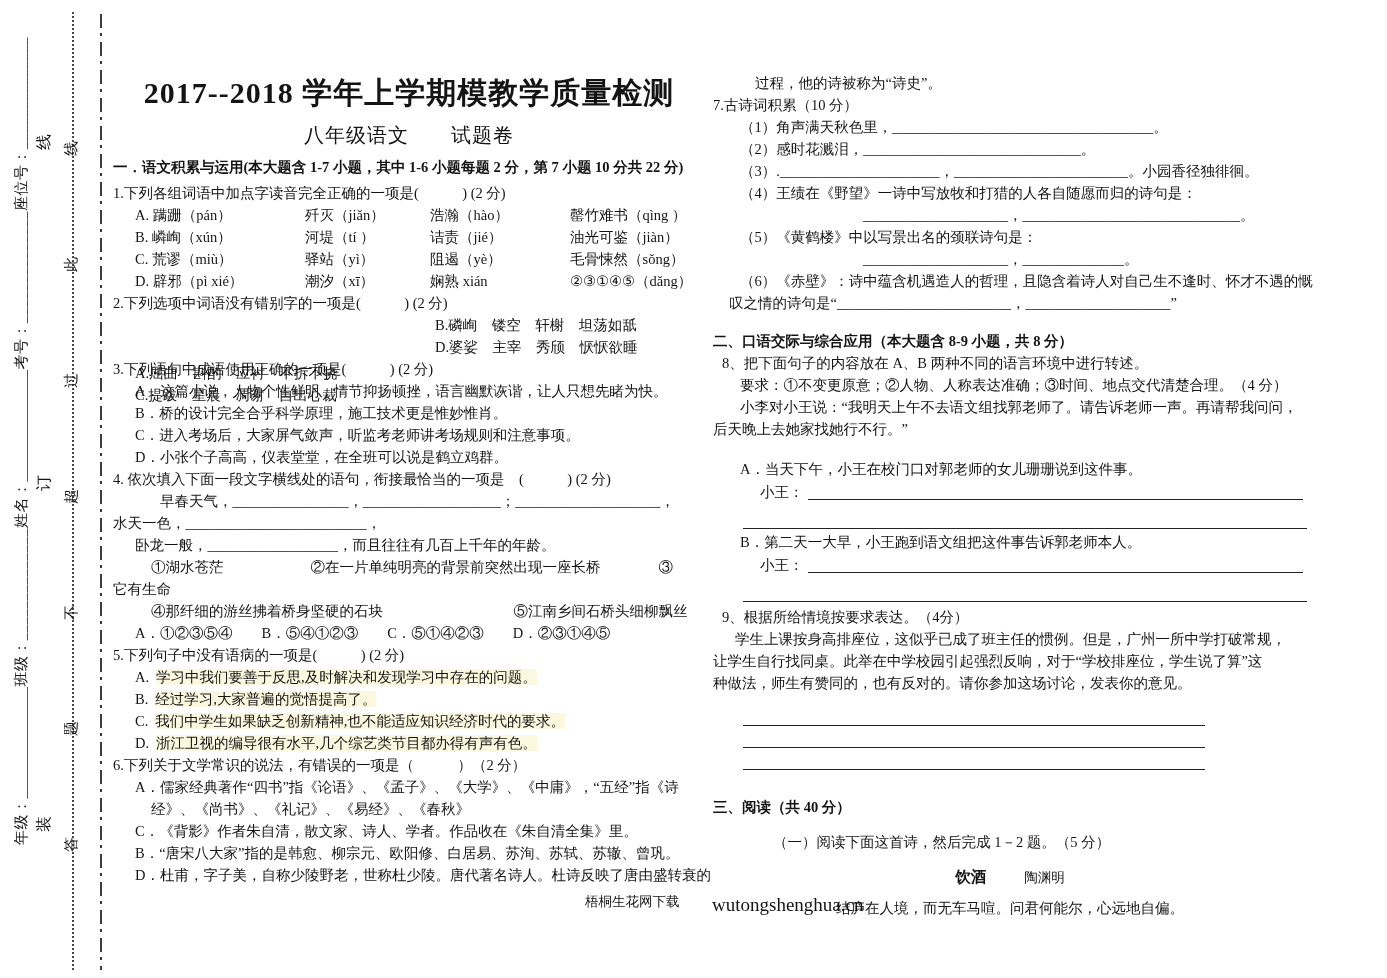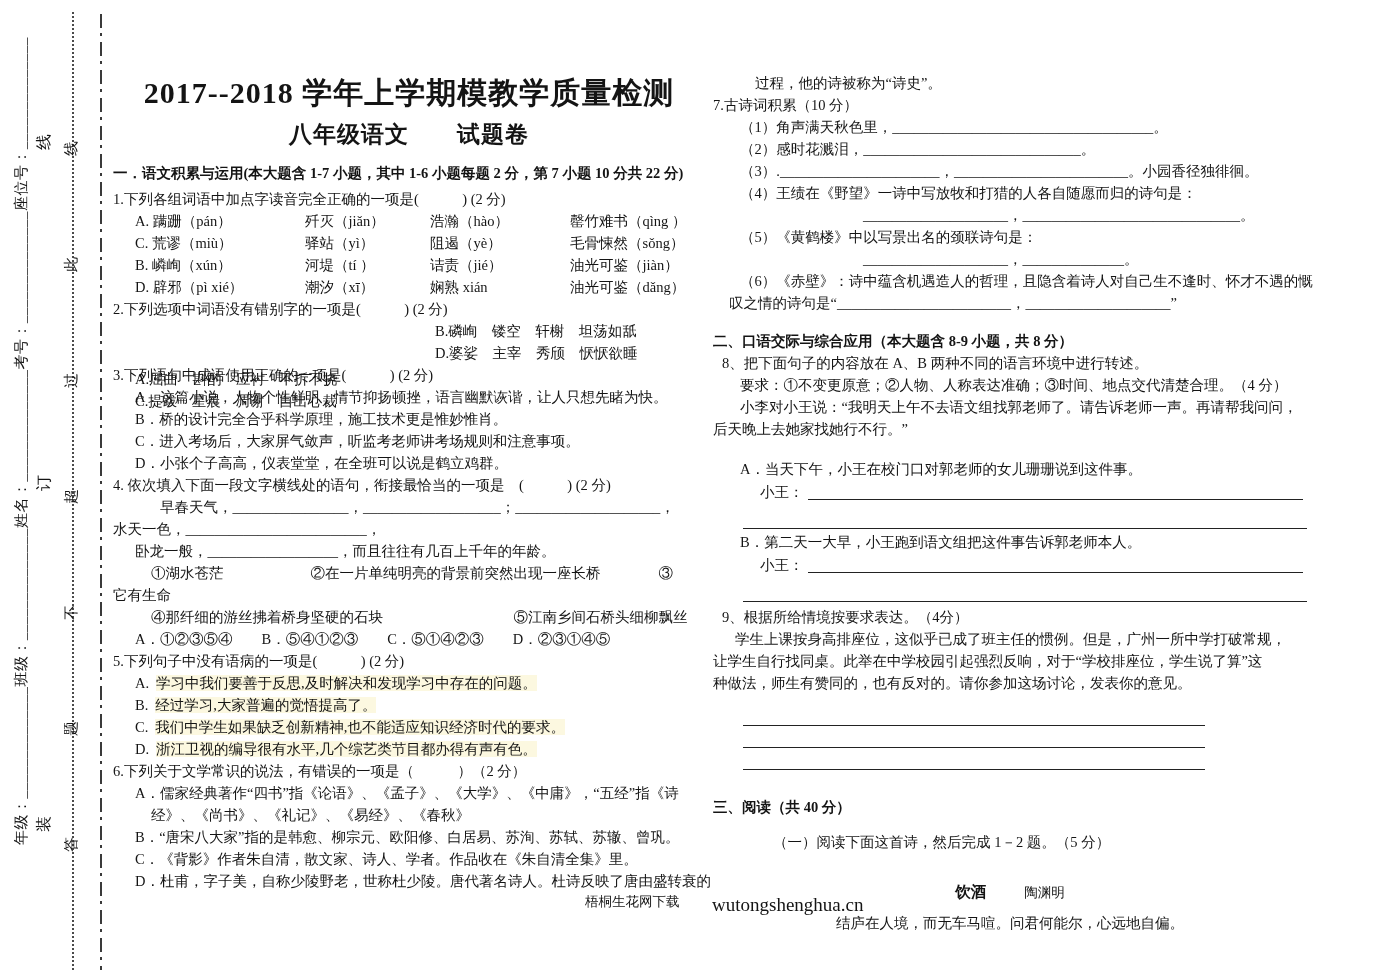--- a/index.html
+++ b/index.html
@@ -17,21 +17,21 @@
     white-space:nowrap;height:20px;line-height:20px;}
   .rot-fields{left:31px;top:825px;font-size:15px;letter-spacing:0.5px;}
   .rot-binding{left:54px;top:812px;font-size:16px;letter-spacing:325px;}
   .rot-noanswer{left:81px;top:832px;font-size:15px;letter-spacing:101px;}
   
   .col{position:absolute;font-size:14.5px;line-height:22px;}
   .col-left{left:113px;top:78px;width:592px;}
   .col-right{left:713px;top:72px;width:594px;}
   .ln{height:22px;line-height:22px;white-space:pre;}
   .title{font-size:30px;font-weight:bold;text-align:center;height:30px;line-height:30px;letter-spacing:1px;}
-  .subtitle{font-size:23px;font-weight:bold;text-align:center;height:30px;line-height:30px;margin-top:12px;margin-bottom:12px;letter-spacing:1px;}
+  .subtitle{font-size:20px;font-weight:normal;text-align:center;height:30px;line-height:30px;margin-top:12px;margin-bottom:6px;letter-spacing:1px;}
   .sec{font-weight:bold;}
   .mt4{margin-top:4px;}
   .ind1{padding-left:22px;}
   .ind2{padding-left:38px;}
   .ind3{padding-left:47px;}
   .ind-blank{padding-left:150px;}
   .indent-sm{padding-left:9px;}
   .indent-md{padding-left:27px;}
   .indent-lg{padding-left:42px;}
   .row{display:flex;}
@@ -72,36 +72,36 @@
     <div class="ln sec">一．语文积累与运用(本大题含 1-7 小题，其中 1-6 小题每题 2 分，第 7 小题 10 分共 22 分)</div>
 
     <div class="ln mt4">1.下列各组词语中加点字读音完全正确的一项是(　　　) (2 分)</div>
     <div class="ln ind1 row">
       <span class="c c1">A. 蹒跚（pán）</span>
       <span class="c c2">歼灭（jiǎn）</span>
       <span class="c c3">浩瀚（hào）</span>
       <span class="c">罄竹难书（qìng ）</span>
     </div>
     <div class="ln ind1 row">
+      <span class="c c1">B. 嶙峋（xún）</span>
+      <span class="c c2">河堤（tí ）</span>
+      <span class="c c3">诘责（jié）</span>
+      <span class="c">油光可鉴（jiàn）</span>
+    </div>
+    <div class="ln ind1 row">
       <span class="c c1">C. 荒谬（miù）</span>
       <span class="c c2">驿站（yì）</span>
       <span class="c c3">阻遏（yè）</span>
       <span class="c">毛骨悚然（sǒng）</span>
     </div>
     <div class="ln ind1 row">
-      <span class="c c1">B. 嶙峋（xún）</span>
-      <span class="c c2">河堤（tí ）</span>
-      <span class="c c3">诘责（jié）</span>
-      <span class="c">油光可鉴（jiàn）</span>
-    </div>
-    <div class="ln ind1 row">
       <span class="c c1">D. 辟邪（pì xié）</span>
       <span class="c c2">潮汐（xī）</span>
       <span class="c c3">娴熟 xián</span>
-      <span class="c">油光可鉴（dǎng）</span>
+      <span class="c">②③①④⑤（dǎng）</span>
     </div>
 
     <div class="ln">2.下列选项中词语没有错别字的一项是(　　　) (2 分)</div>
     <div class="ln ind1 row">
       <span class="c half">A.屈曲　斟酌　应衬　不拆不挠</span>
       <span class="c">B.磷峋　镂空　轩榭　坦荡如舐</span>
     </div>
     <div class="ln ind1 row">
       <span class="c half">C.提跋　星晨　凋谢　自出心裁</span>
       <span class="c">D.婆娑　主宰　秀颀　恹恹欲睡</span>
@@ -124,22 +124,22 @@
 
     <div class="ln">5.下列句子中没有语病的一项是(　　　) (2 分)</div>
     <div class="ln ind1"><span class="olabel">A.</span><span class="hl">学习中我们要善于反思,及时解决和发现学习中存在的问题。</span></div>
     <div class="ln ind1"><span class="olabel">B.</span><span class="hl">经过学习,大家普遍的觉悟提高了。</span></div>
     <div class="ln ind1"><span class="olabel">C.</span><span class="hl">我们中学生如果缺乏创新精神,也不能适应知识经济时代的要求。</span></div>
     <div class="ln ind1"><span class="olabel">D.</span><span class="hl">浙江卫视的编导很有水平,几个综艺类节目都办得有声有色。</span></div>
 
     <div class="ln">6.下列关于文学常识的说法，有错误的一项是（　　　）（2 分）</div>
     <div class="ln ind1">A．儒家经典著作“四书”指《论语》、《孟子》、《大学》、《中庸》，“五经”指《诗</div>
     <div class="ln ind2">经》、《尚书》、《礼记》、《易经》、《春秋》</div>
+    <div class="ln ind1">C．《背影》作者朱自清，散文家、诗人、学者。作品收在《朱自清全集》里。</div>
     <div class="ln ind1">B．“唐宋八大家”指的是韩愈、柳宗元、欧阳修、白居易、苏洵、苏轼、苏辙、曾巩。</div>
-    <div class="ln ind1">C．《背影》作者朱自清，散文家、诗人、学者。作品收在《朱自清全集》里。</div>
     <div class="ln ind1">D．杜甫，字子美，自称少陵野老，世称杜少陵。唐代著名诗人。杜诗反映了唐由盛转衰的</div>
   </div>
 
   <div class="col col-right">
     <div class="ln indent-lg">过程，他的诗被称为“诗史”。</div>
 
     <div class="ln">7.古诗词积累（10 分）</div>
     <div class="ln indent-md">（1）角声满天秋色里，____________________________________。</div>
     <div class="ln indent-md">（2）感时花溅泪，______________________________。</div>
     <div class="ln indent-md">（3）.______________________，________________________。小园香径独徘徊。</div>
@@ -174,21 +174,21 @@
     <div class="ln ind1">学生上课按身高排座位，这似乎已成了班主任的惯例。但是，广州一所中学打破常规，</div>
     <div class="ln">让学生自行找同桌。此举在中学校园引起强烈反响，对于“学校排座位，学生说了算”这</div>
     <div class="ln">种做法，师生有赞同的，也有反对的。请你参加这场讨论，发表你的意见。</div>
     <div class="q9line" style="margin-top:10px;"></div>
     <div class="q9line"></div>
     <div class="q9line"></div>
 
     <div class="ln sec" style="margin-top:26px;">三、阅读（共 40 分）</div>
     <div class="ln" style="margin-top:13px;padding-left:60px;">（一）阅读下面这首诗，然后完成 1－2 题。（5 分）</div>
 
-    <div class="poem-head" style="margin-top:27px;">
+    <div class="poem-head" style="margin-top:12px;">
       <span class="poem-title">饮酒</span><span class="poem-author">陶渊明</span>
     </div>
     <div class="ln poem-line" style="margin-top:8px;">结庐在人境，而无车马喧。问君何能尔，心远地自偏。</div>
   </div>
 
   <div class="footer-left">梧桐生花网下载</div>
   <div class="footer-right">wutongshenghua.cn</div>
 
 </div>
 

